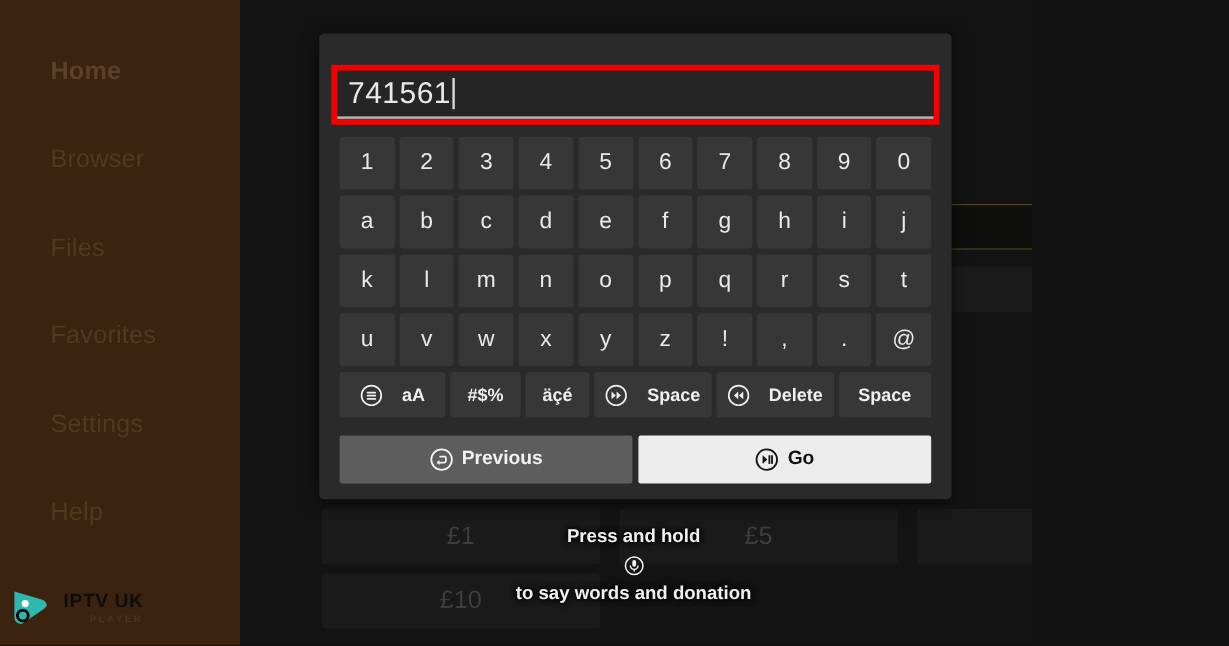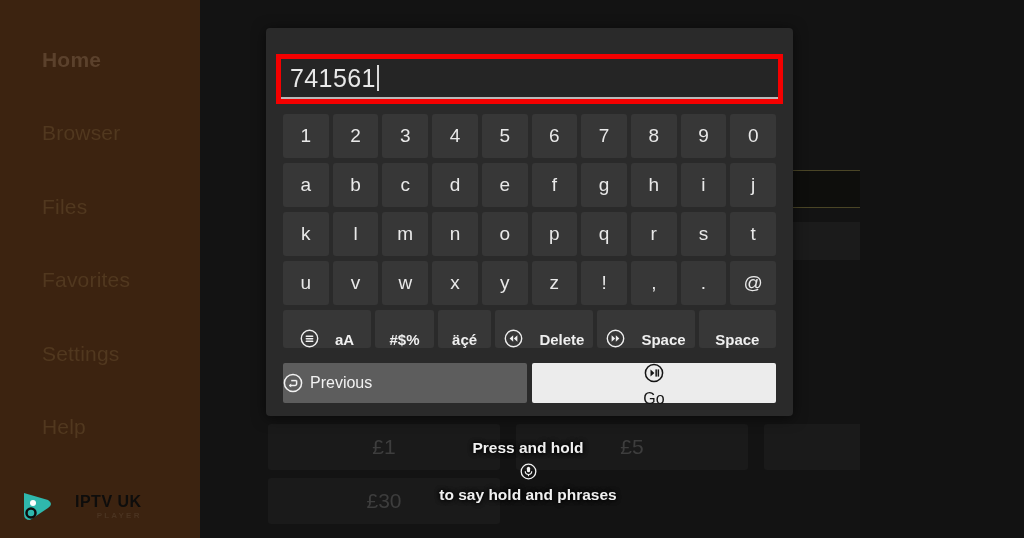--- a/index.html
+++ b/index.html
@@ -29,24 +29,24 @@
     left: 42px;
     font-size: 21px;
     letter-spacing: .2px;
     white-space: nowrap;
   }
   .side-item.active { color: #5b412c; font-weight: bold; }
   .side-item.dim    { color: #51381f; }
 
   .logo {
     position: absolute;
-    left: 20px; bottom: 14px;
+    left: 8px; bottom: 14px;
     display: flex;
     align-items: center;
-    gap: 15px;
+    gap: 5px;
     text-align: right;
   }
   .logo-mark {
     width: 40px; height: 34px;
     position: relative;
   }
   .logo-text { display: flex; flex-direction: column; line-height: 1; }
   .logo-title {
     font-size: 16px; font-weight: bold;
     color: #0e0d0c; letter-spacing: .5px;
@@ -173,47 +173,47 @@
 
   .frow {
     display: flex;
     gap: 4px;
     margin-top: 4px;
   }
   .fkey {
     height: 38px;
     background: #373737;
     border-radius: 3px;
-    display: flex; align-items: flex-end; justify-content: center;
+    display: flex; align-items: center; justify-content: center;
     gap: 16px;
     color: #efefef;
     font-size: 15px;
     font-weight: bold;
     white-space: nowrap;
     padding: 0 9px;
   }
 
   .brow {
     position: absolute;
     left: 17px; bottom: 13px;
     width: 493px;
     display: flex;
     gap: 5px;
   }
   .bbtn {
     flex: 1;
     height: 40px;
     border-radius: 2px;
-    display: flex; align-items: center; 
+    display: flex; align-items: center; justify-content: center;
     gap: 7px;
     font-size: 16px;
-    font-weight: normal;
+    font-weight: bold;
   }
   .bbtn.prev { background: #5d5d5d; color: #f2f2f2; }
-  .bbtn.go   { background: #ececec; color: #141414; flex-direction: column; }
+  .bbtn.go   { background: #ececec; color: #141414; }
 
   svg { display: block; }
 </style>
 </head>
 <body>
 
 <div id="root">
 
   <div class="sidebar">
     <div class="side-item active" style="top:48px">Home</div>
@@ -243,34 +243,34 @@
 
   <div class="bg-donate-text">
     <div>ase donation buttons:</div>
     <div class="l2">)</div>
   </div>
 
   <div class="donate-grid">
     <div class="donate-btn">£1</div>
     <div class="donate-btn">£5</div>
     <div class="donate-btn">£9</div>
-    <div class="donate-btn">£30</div>
+    <div class="donate-btn">£10</div>
   </div>
 
   <div class="voice-hint">
     <span>Press and hold</span>
     <span class="mic-ico">
       <svg width="17" height="17" viewBox="0 0 17 17">
         <circle cx="8.5" cy="8.5" r="7.3" fill="none" stroke="#f2f2f2" stroke-width="1.3"></circle>
         <rect x="6.9" y="3.7" width="3.2" height="5.6" rx="1.6" fill="#f2f2f2"></rect>
         <path d="M5.3 8.3 a3.2 3.2 0 0 0 6.4 0" fill="none" stroke="#f2f2f2" stroke-width="1.2"></path>
         <line x1="8.5" y1="11.5" x2="8.5" y2="13.2" stroke="#f2f2f2" stroke-width="1.2"></line>
       </svg>
     </span>
-    <span>to say hold and phrases</span>
+    <span>to say words and donation</span>
   </div>
 
   <div class="kb-modal">
 
     <div class="input-wrap">
       <div class="input-inner">
         <span class="input-text">741561</span>
         <span class="caret"></span>
       </div>
     </div>
@@ -343,36 +343,36 @@
           <span>aA</span>
         </div>
 
         <div class="fkey" style="flex:.82">#$%</div>
         <div class="fkey" style="flex:.72">äçé</div>
 
         <div class="fkey" style="flex:1.42">
           <span>
             <svg width="19" height="19" viewBox="0 0 19 19">
               <circle cx="9.5" cy="9.5" r="8.2" fill="none" stroke="#efefef" stroke-width="1.4"></circle>
+              <path d="M5.6 6.2 L9.2 9.5 L5.6 12.8 Z" fill="#efefef"></path>
+              <path d="M9.8 6.2 L13.4 9.5 L9.8 12.8 Z" fill="#efefef"></path>
+            </svg>
+          </span>
+          <span>Space</span>
+        </div>
+
+        <div class="fkey" style="flex:1.42">
+          <span>
+            <svg width="19" height="19" viewBox="0 0 19 19">
+              <circle cx="9.5" cy="9.5" r="8.2" fill="none" stroke="#efefef" stroke-width="1.4"></circle>
               <path d="M13.4 6.2 L9.8 9.5 L13.4 12.8 Z" fill="#efefef"></path>
               <path d="M9.2 6.2 L5.6 9.5 L9.2 12.8 Z" fill="#efefef"></path>
             </svg>
           </span>
           <span>Delete</span>
-        </div>
-
-        <div class="fkey" style="flex:1.42">
-          <span>
-            <svg width="19" height="19" viewBox="0 0 19 19">
-              <circle cx="9.5" cy="9.5" r="8.2" fill="none" stroke="#efefef" stroke-width="1.4"></circle>
-              <path d="M5.6 6.2 L9.2 9.5 L5.6 12.8 Z" fill="#efefef"></path>
-              <path d="M9.8 6.2 L13.4 9.5 L9.8 12.8 Z" fill="#efefef"></path>
-            </svg>
-          </span>
-          <span>Space</span>
         </div>
 
         <div class="fkey" style="flex:1.2">Space</div>
       </div>
     </div>
 
     <div class="brow">
       <div class="bbtn prev">
         <span>
           <svg width="20" height="20" viewBox="0 0 20 20">

